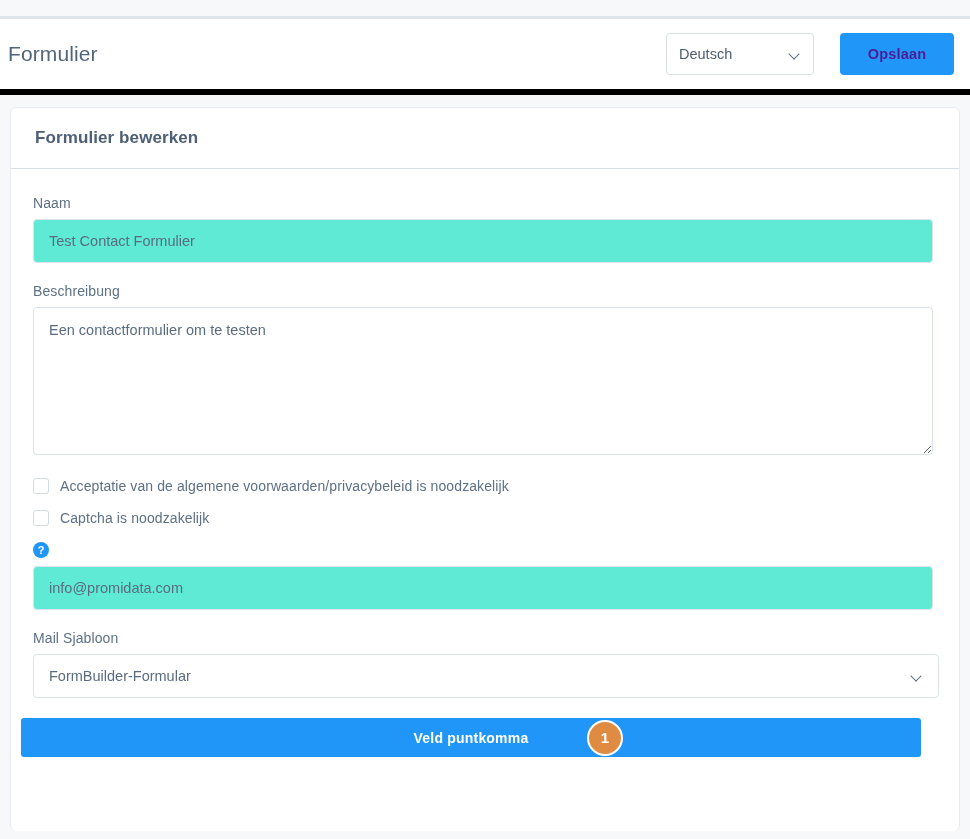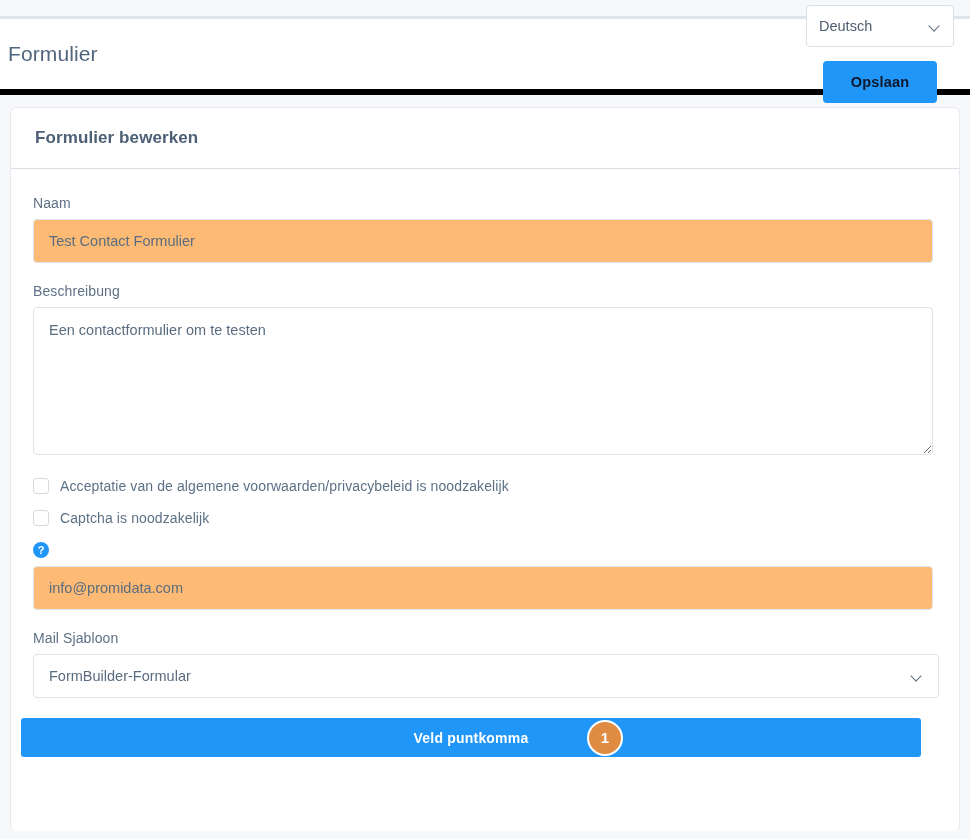--- a/index.html
+++ b/index.html
@@ -34,22 +34,21 @@
   .page-title {
     font-size: 21px;
     color: #51657c;
     font-weight: 400;
     letter-spacing: .1px;
     flex: 1;
   }
   .topbar-actions {
     display: flex;
     align-items: center;
-    gap: 14px;
-    flex-direction: column;
+    gap: 26px;
   }
   .lang-select {
     position: relative;
     width: 148px;
     height: 42px;
     border: 1px solid #d9dfe7;
     border-radius: 4px;
     background: #ffffff;
     display: flex;
     align-items: center;
@@ -72,21 +71,21 @@
     width: 7px; height: 7px;
     border-right: 1.6px solid #5f7183;
     border-bottom: 1.6px solid #5f7183;
     transform: rotate(45deg);
   }
   .save-btn {
     height: 42px;
     min-width: 114px;
     padding: 0 22px;
     background: #2196f9;
-    color: #0f172a;
+    color: #4c1d95;
     font-size: 14.5px;
     font-weight: bold;
     border: none;
     border-radius: 4px;
     cursor: pointer;
     font-family: "Liberation Sans", sans-serif;
     letter-spacing: .2px;
   }
 
   
@@ -129,21 +128,21 @@
   }
   .text-input {
     width: 900px;
     height: 44px;
     border: 1px solid #dde3ea;
     border-radius: 4px;
     padding: 0 15px;
     font-size: 14.5px;
     color: #5a6d80;
     font-family: "Liberation Sans", sans-serif;
-    background: #fdba74;
+    background: #5eead4;
     outline: none;
   }
   .text-area {
     width: 900px;
     height: 148px;
     border: 1px solid #dde3ea;
     border-radius: 4px;
     padding: 12px 15px;
     font-size: 14.5px;
     color: #5a6d80;

